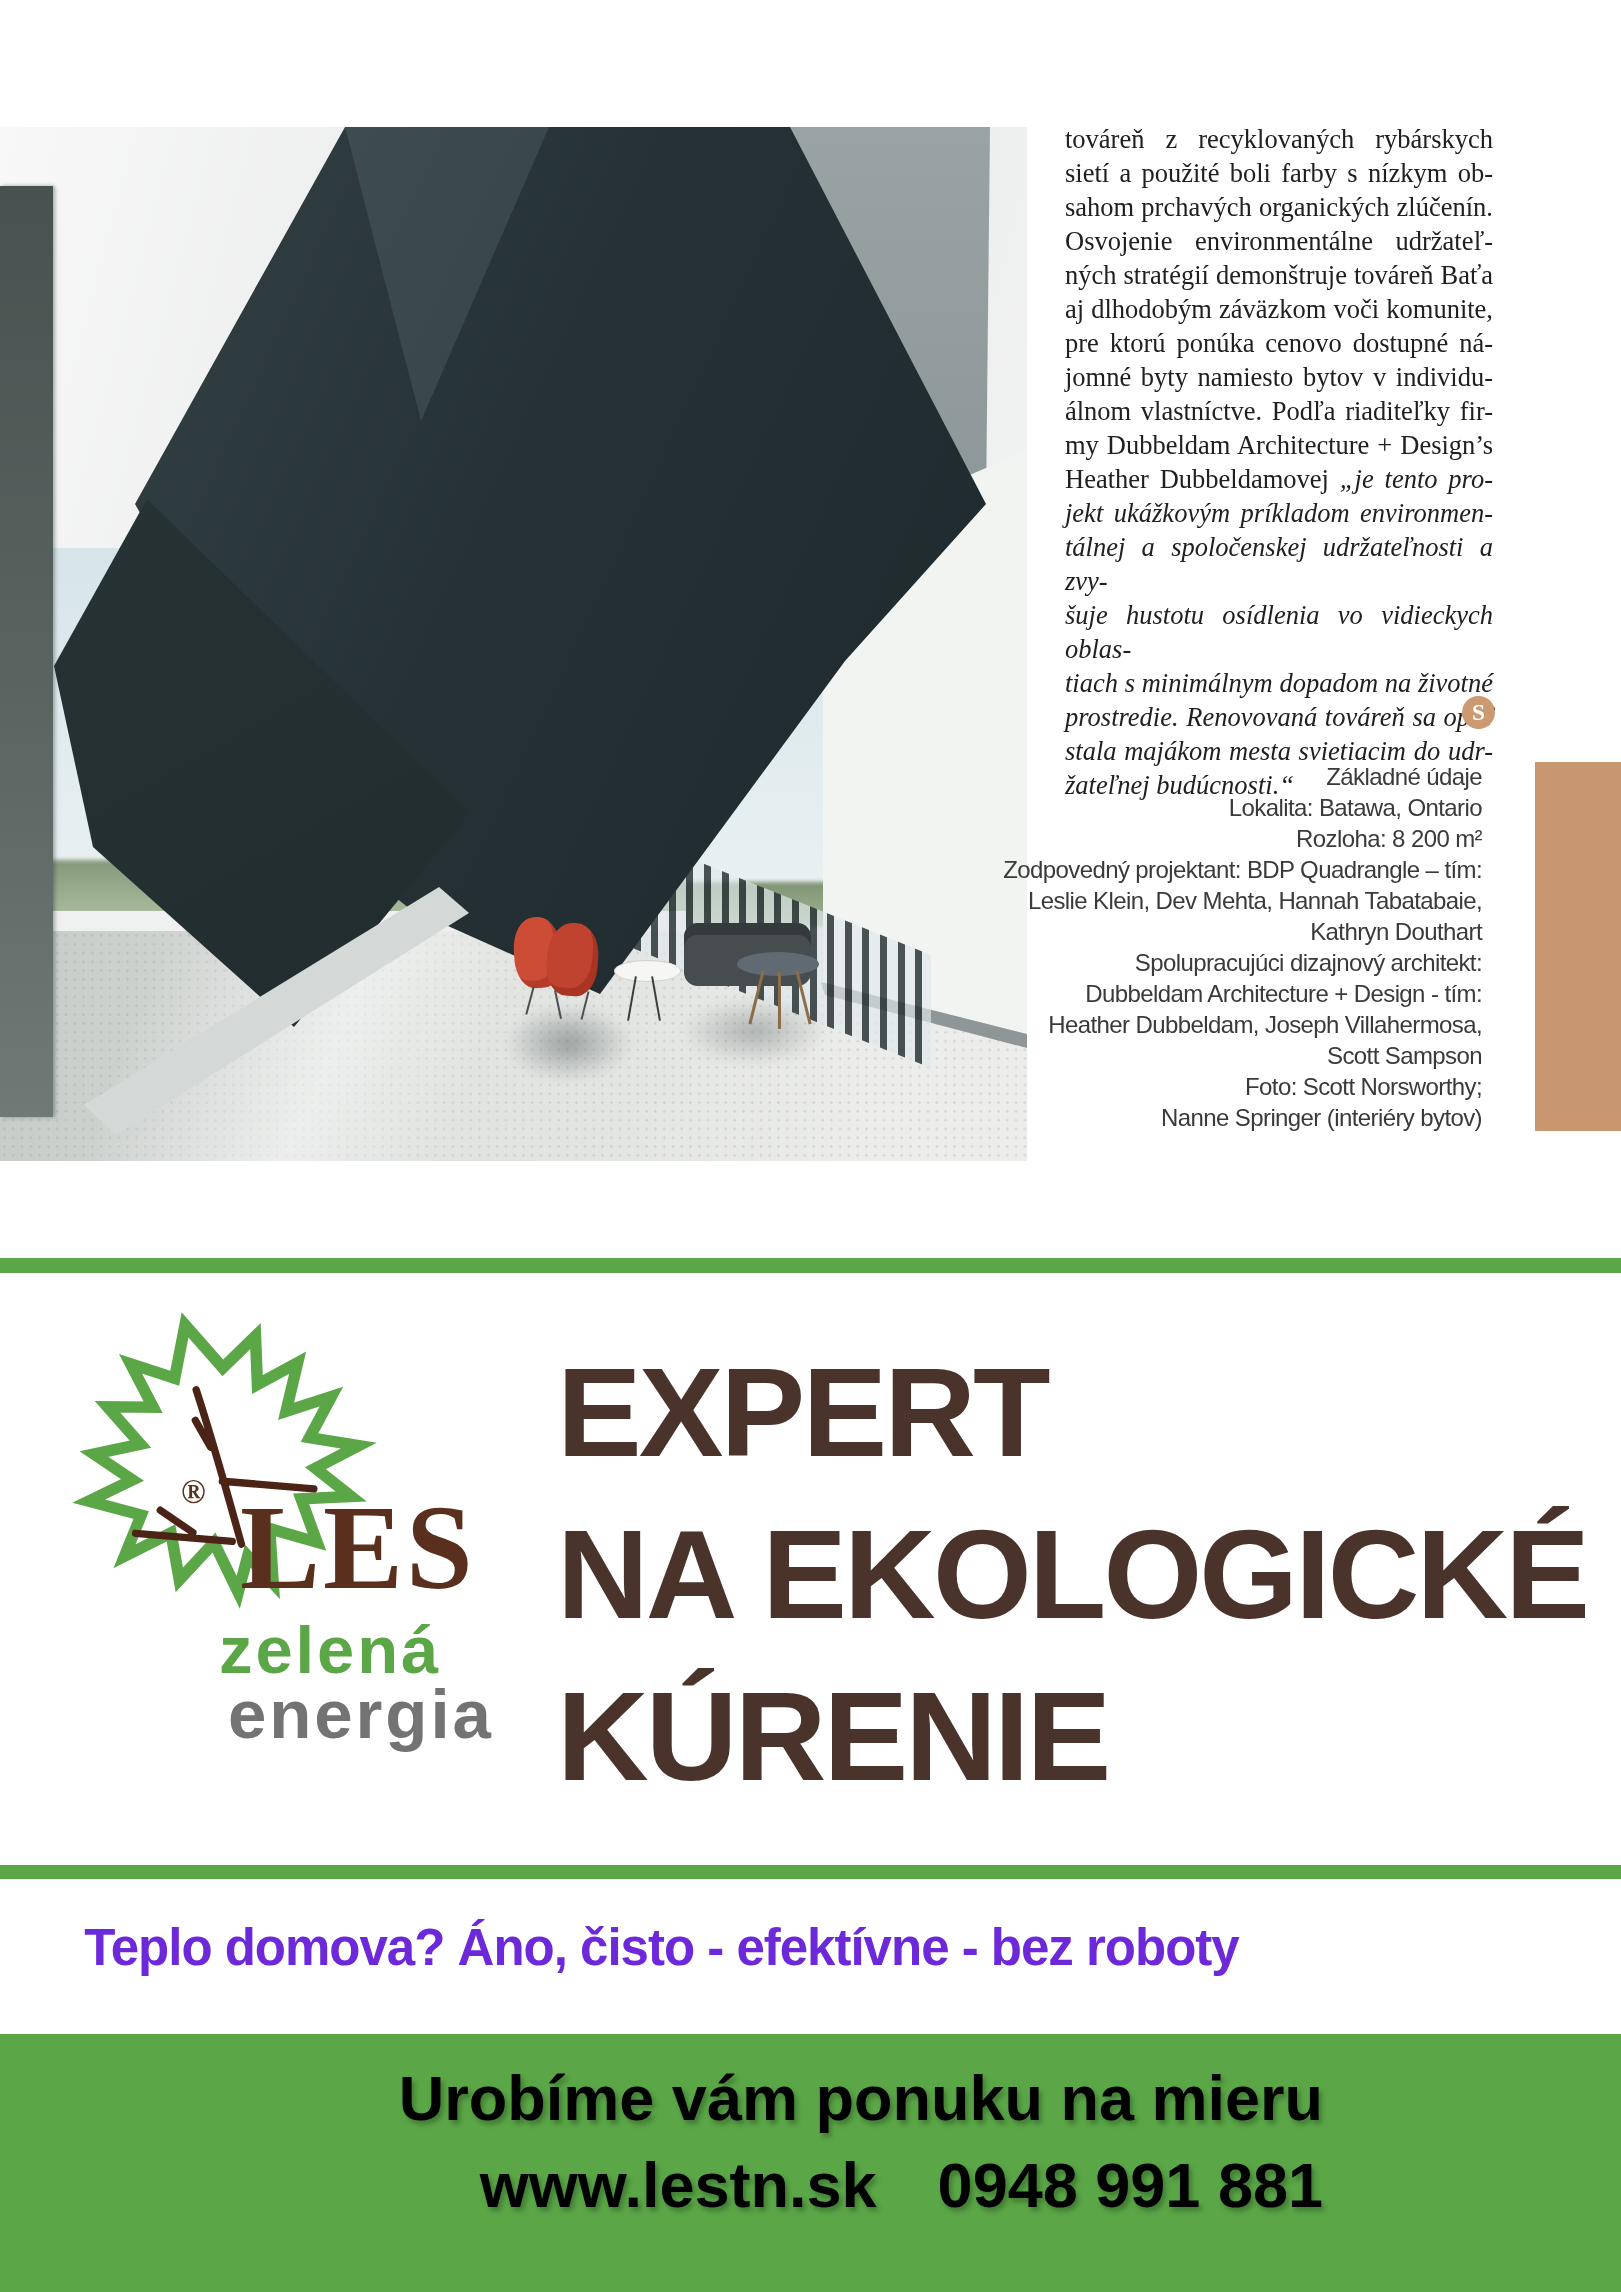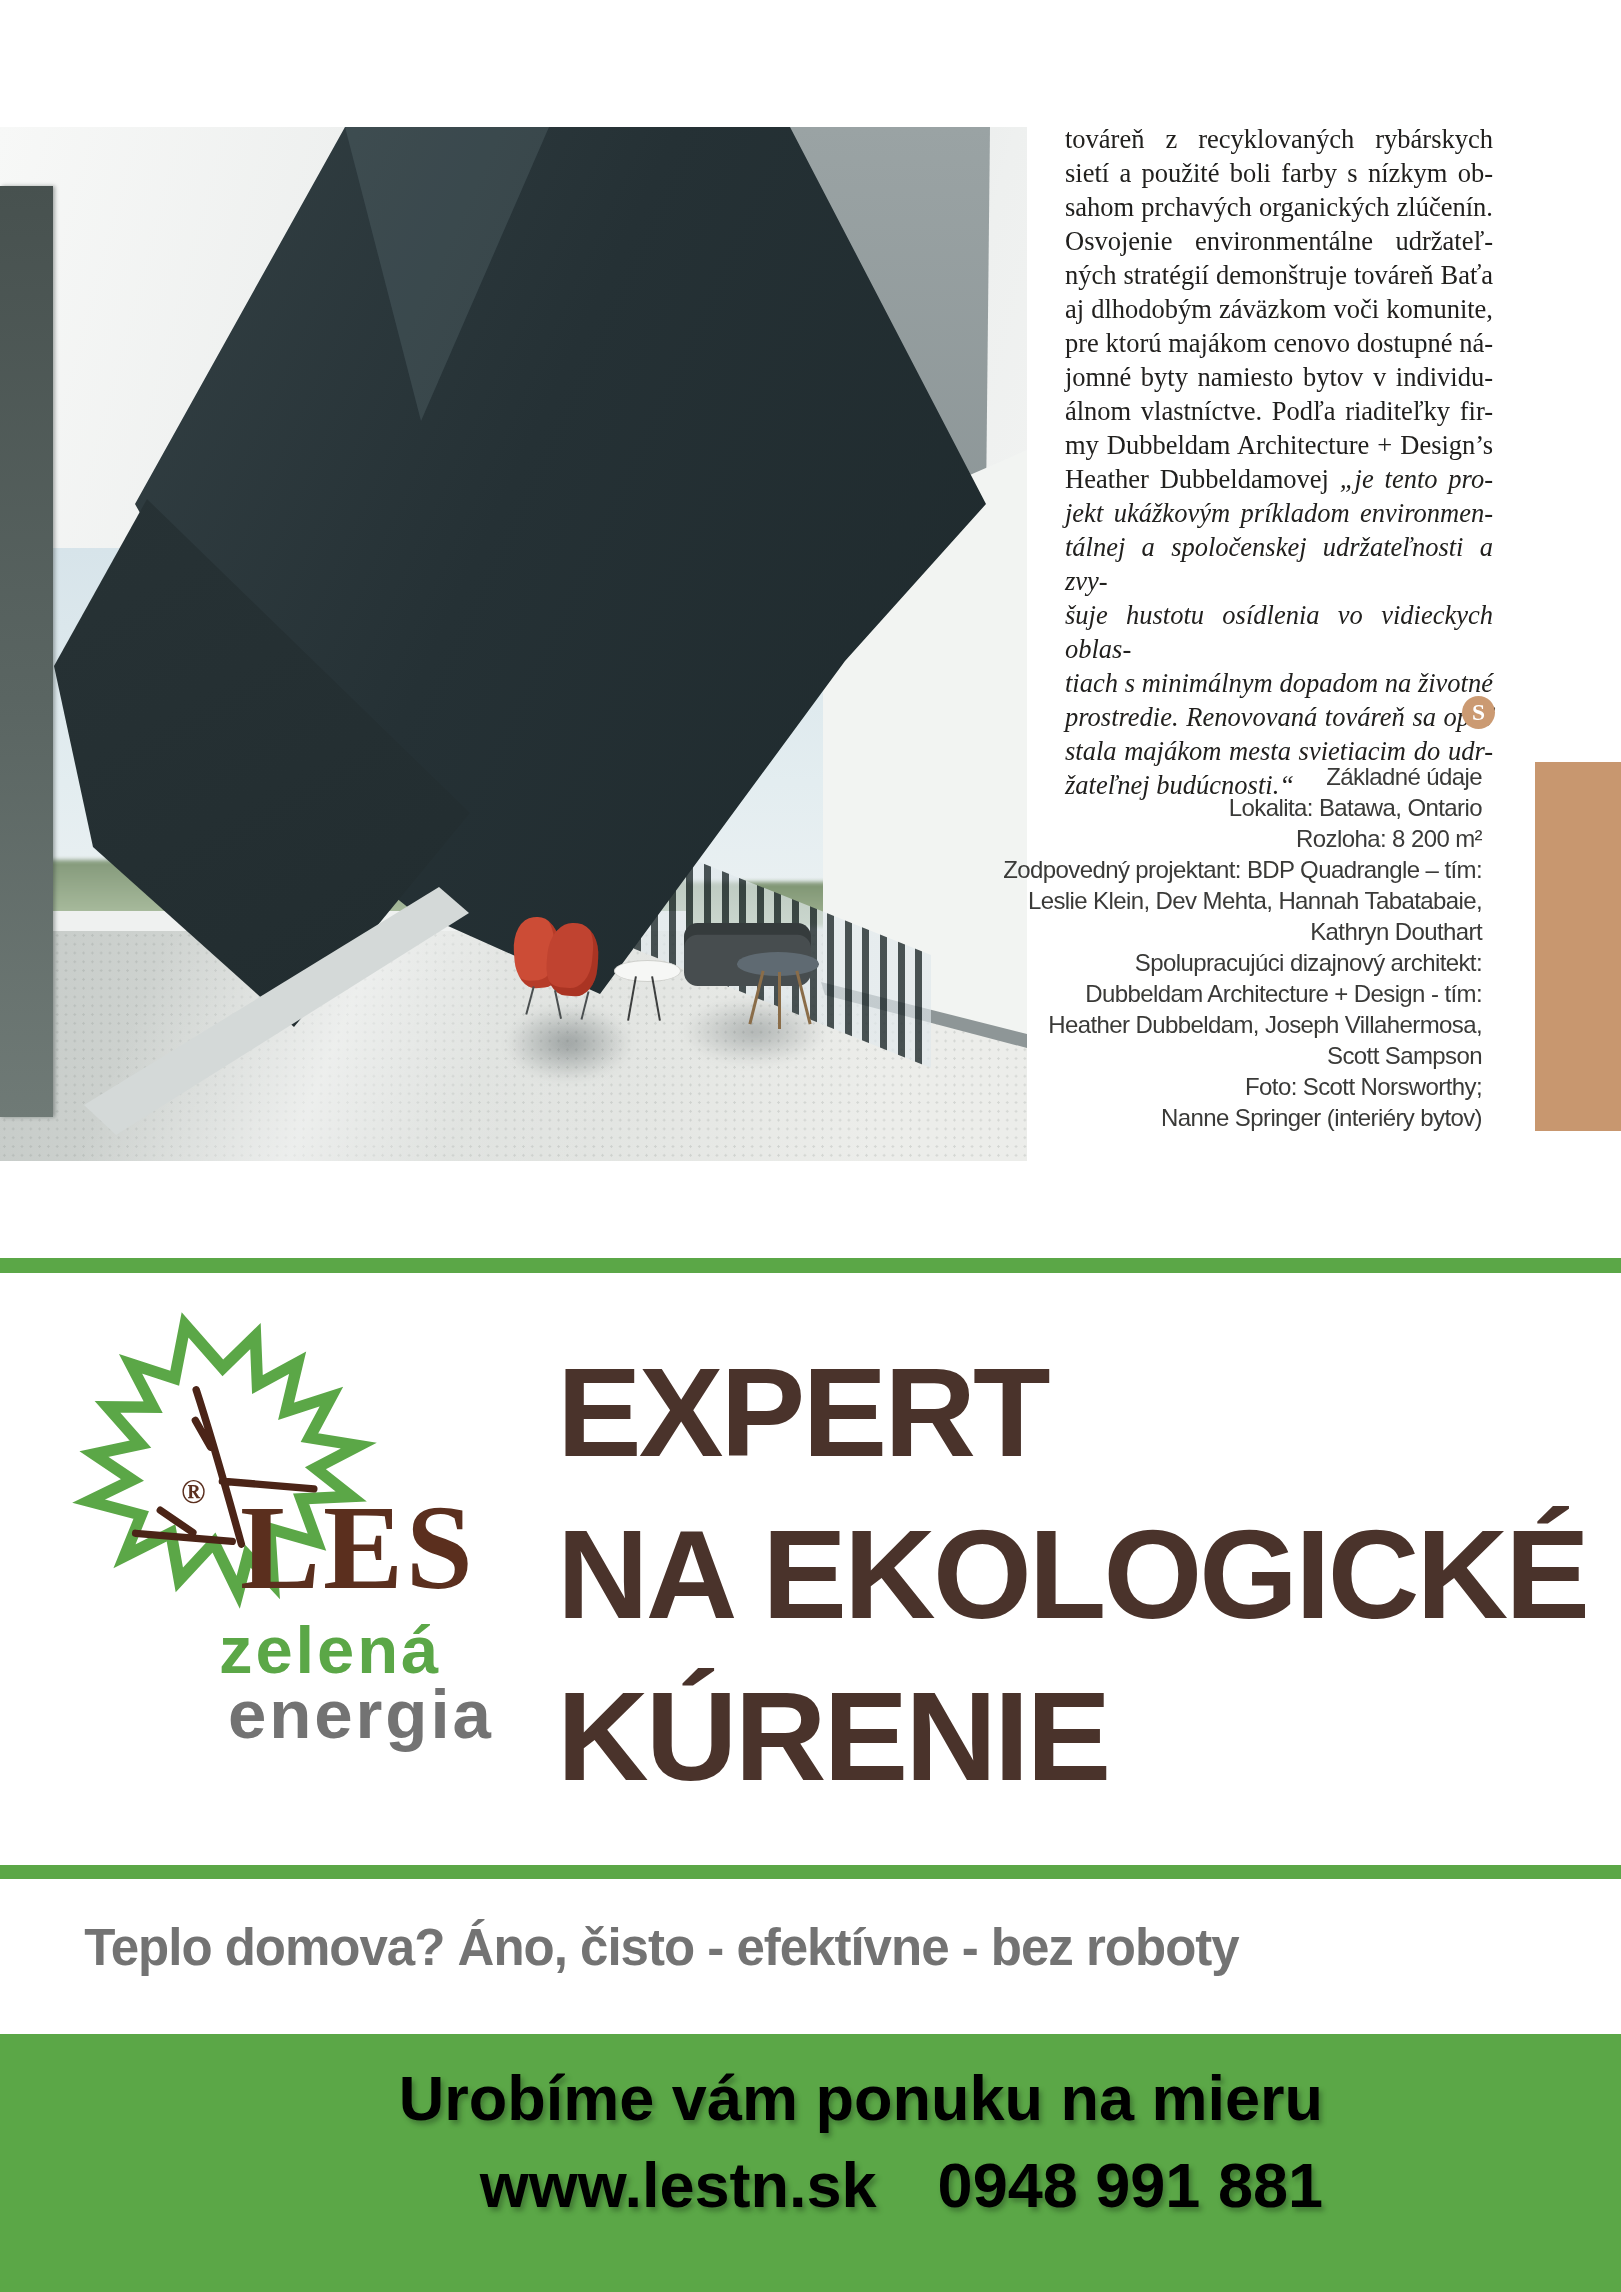--- a/index.html
+++ b/index.html
@@ -81,21 +81,21 @@
   .leaf{position:absolute;left:0;top:7.8px;width:328px;height:314px;}
   .les-row{position:absolute;left:157px;top:196px;font-family:"Liberation Serif",serif;font-weight:bold;
         font-size:120px;line-height:120px;color:#5b2f1e;letter-spacing:2.9px;margin-left:29px;}
   .reg{position:absolute;left:127px;top:182px;font-family:"Liberation Serif",serif;font-weight:bold;
         font-size:33px;color:#5b2f1e;}
   .zel{position:absolute;left:165px;top:323px;font-weight:bold;font-size:67px;line-height:69px;color:#5ba747;letter-spacing:2.9px;}
   .ene{position:absolute;left:174px;top:388px;font-weight:bold;font-size:69px;line-height:69px;color:#737373;letter-spacing:2.9px;}
   .headline{position:absolute;left:557px;top:1331px;color:#4a332b;font-weight:bold;
         font-size:127px;line-height:162px;letter-spacing:-2.9px;}
   .tagline{position:absolute;left:0;top:1913px;width:1323px;text-align:center;
-        font-weight:bold;font-size:51px;line-height:69px;color:#737373;letter-spacing:-1px;}
+        font-weight:bold;font-size:51px;line-height:69px;color:#6d28d9;letter-spacing:-1px;}
   .footer{position:absolute;left:0;top:2034px;width:1621px;height:259px;background:#5ba747;}
   .f-center{width:1323px;text-align:right;color:#000000;font-weight:bold;
         text-shadow:2.9px 3.9px 4.9px rgba(35,70,30,.45);}
   .f1{margin-top:25.5px;font-size:63px;line-height:76px;}
   .f2{margin-top:11.8px;font-size:63px;line-height:76px;}
   .gap{display:inline-block;width:61px;}
 </style>
 </head>
 <body>
 
@@ -139,21 +139,21 @@
     <div class="ph-col"></div>
   </div>
 
   <div class="article">
       <div class="a-line"><span>továreň z recyklovaných rybárskych</span></div>
       <div class="a-line"><span>sietí a použité boli farby s nízkym ob-</span></div>
       <div class="a-line"><span>sahom prchavých organických zlúčenín.</span></div>
       <div class="a-line"><span>Osvojenie environmentálne udržateľ-</span></div>
       <div class="a-line"><span>ných stratégií demonštruje továreň Baťa</span></div>
       <div class="a-line"><span>aj dlhodobým záväzkom voči komunite,</span></div>
-      <div class="a-line"><span>pre ktorú majákom cenovo dostupné ná-</span></div>
+      <div class="a-line"><span>pre ktorú ponúka cenovo dostupné ná-</span></div>
       <div class="a-line"><span>jomné byty namiesto bytov v individu-</span></div>
       <div class="a-line"><span>álnom vlastníctve. Podľa riaditeľky fir-</span></div>
       <div class="a-line"><span>my Dubbeldam Architecture + Design’s</span></div>
       <div class="a-line"><span>Heather Dubbeldamovej </span><span class="it">„je tento pro-</span></div>
       <div class="a-line"><span class="it">jekt ukážkovým príkladom environmen-</span></div>
       <div class="a-line"><span class="it">tálnej a spoločenskej udržateľnosti a zvy-</span></div>
       <div class="a-line"><span class="it">šuje hustotu osídlenia vo vidieckych oblas-</span></div>
       <div class="a-line"><span class="it">tiach s minimálnym dopadom na životné</span></div>
       <div class="a-line"><span class="it">prostredie. Renovovaná továreň sa opäť</span></div>
       <div class="a-line"><span class="it">stala majákom mesta svietiacim do udr-</span></div>

